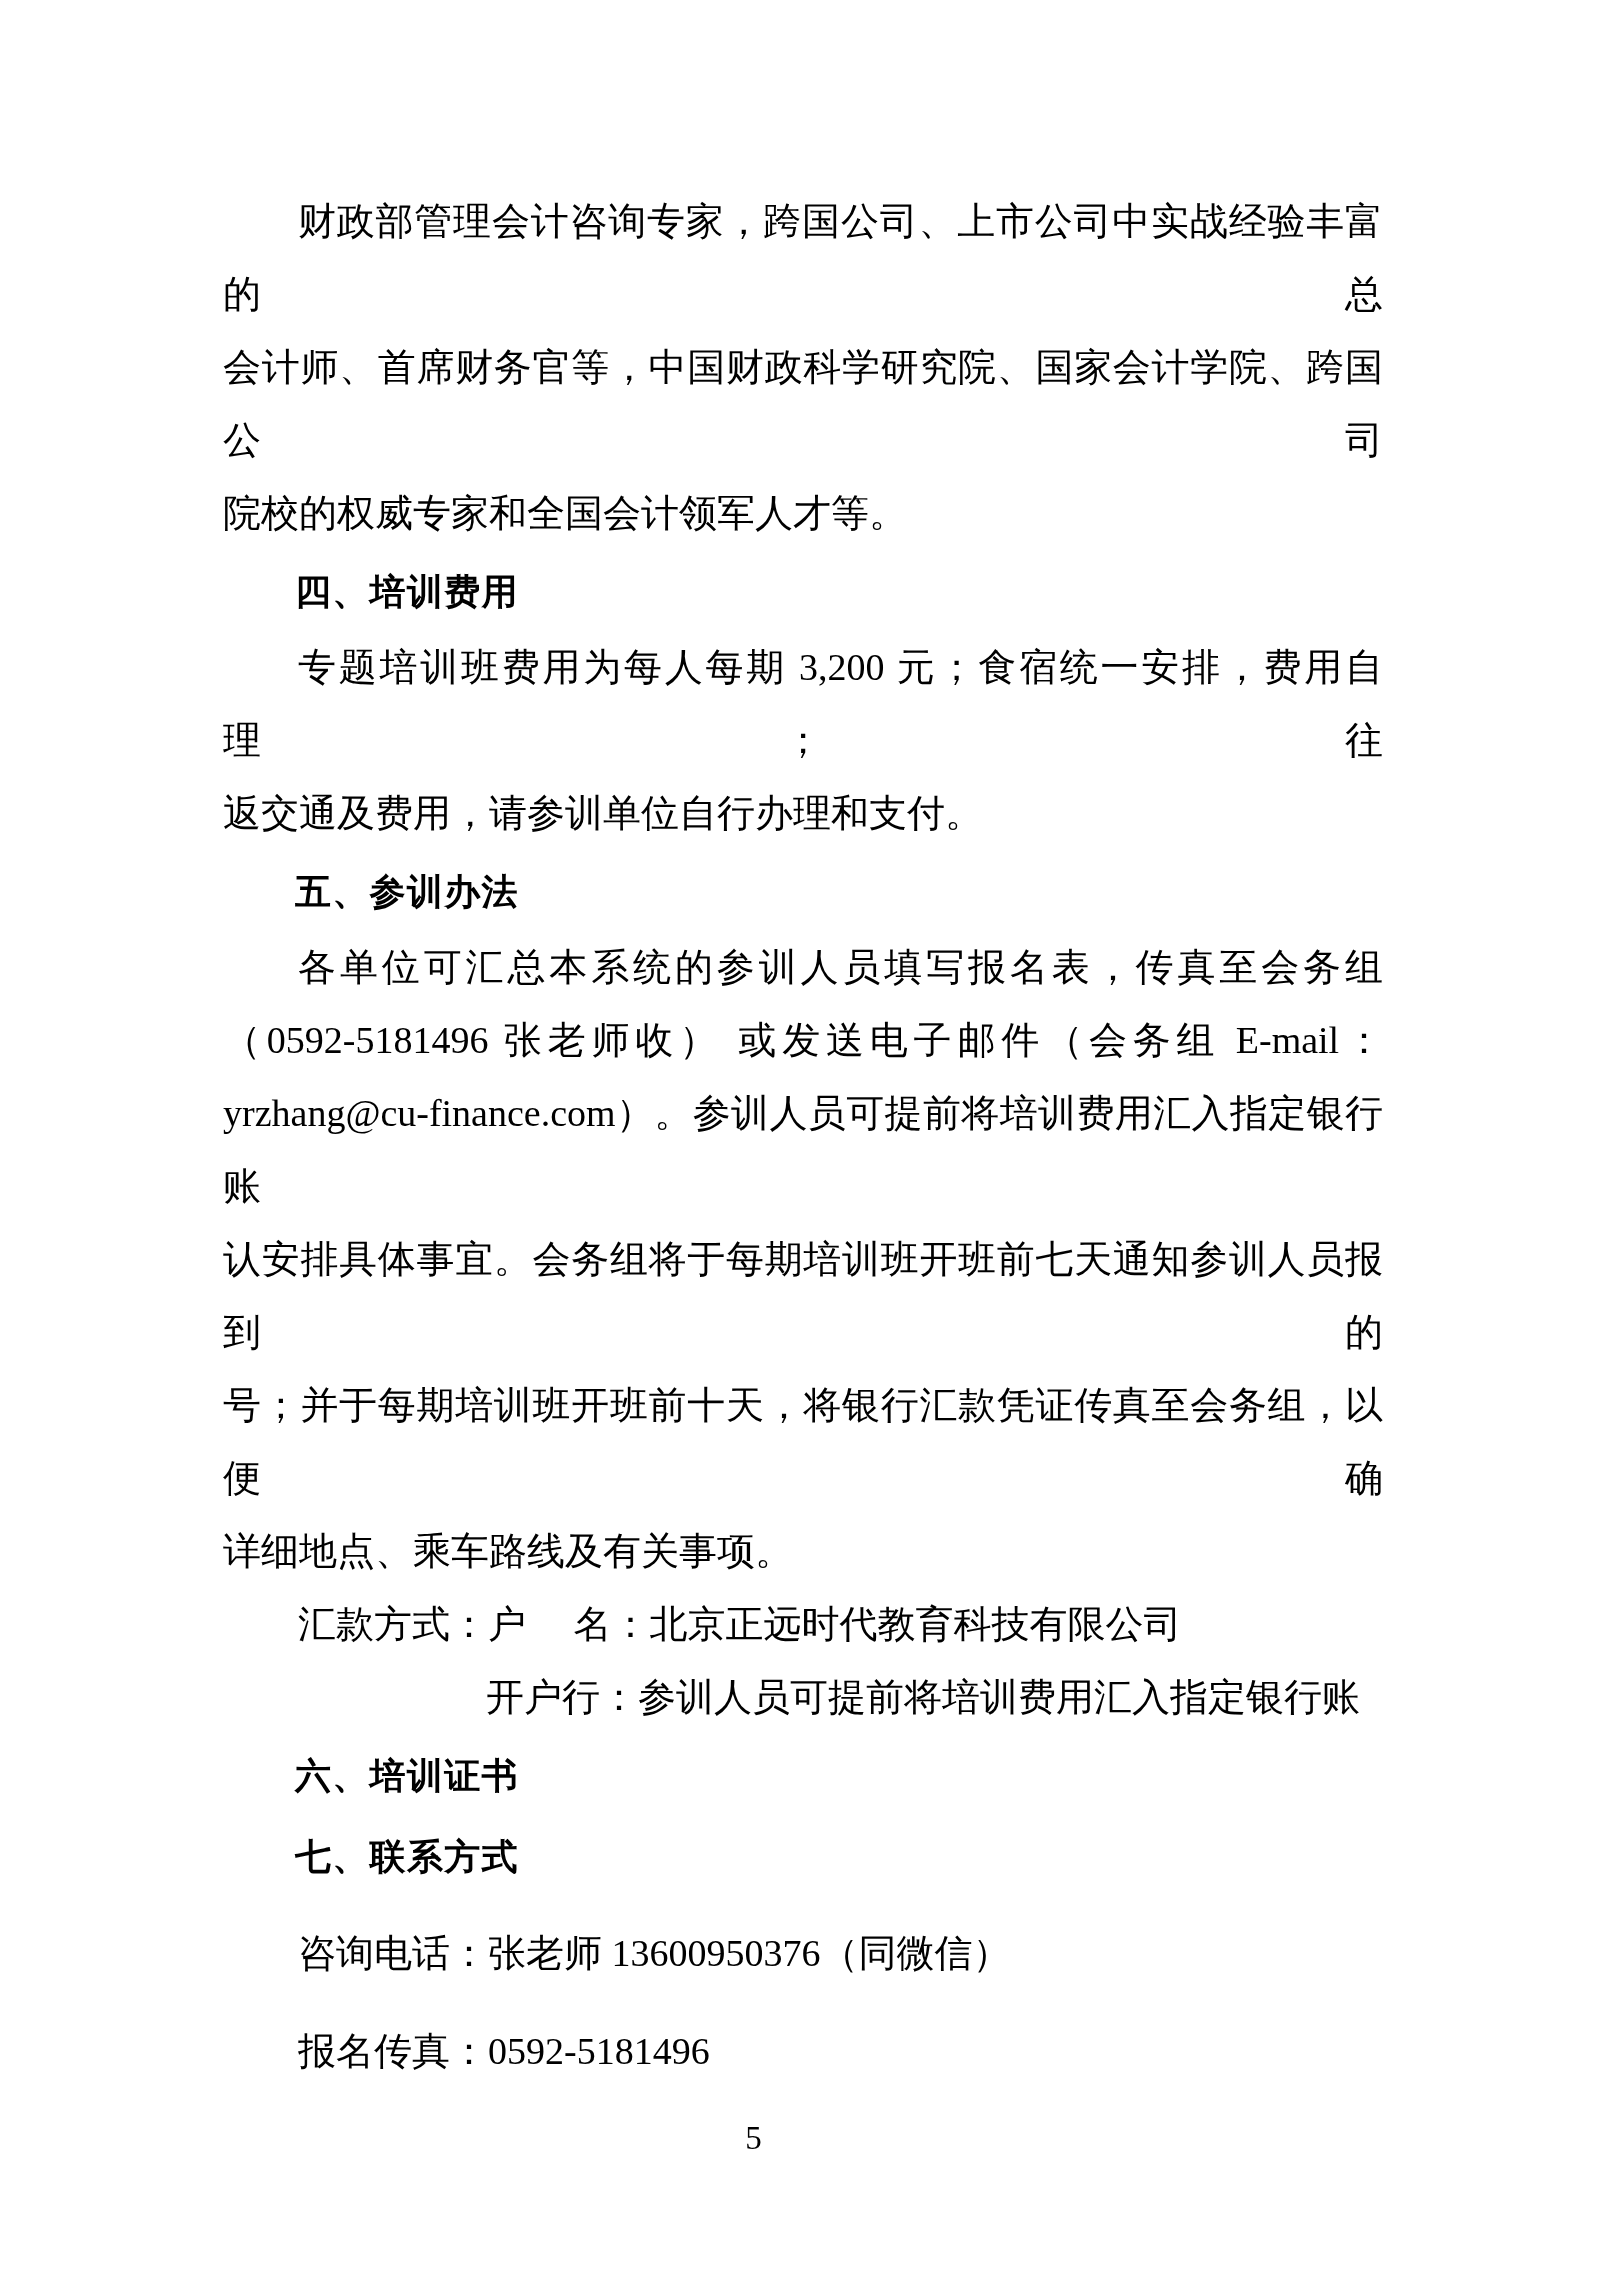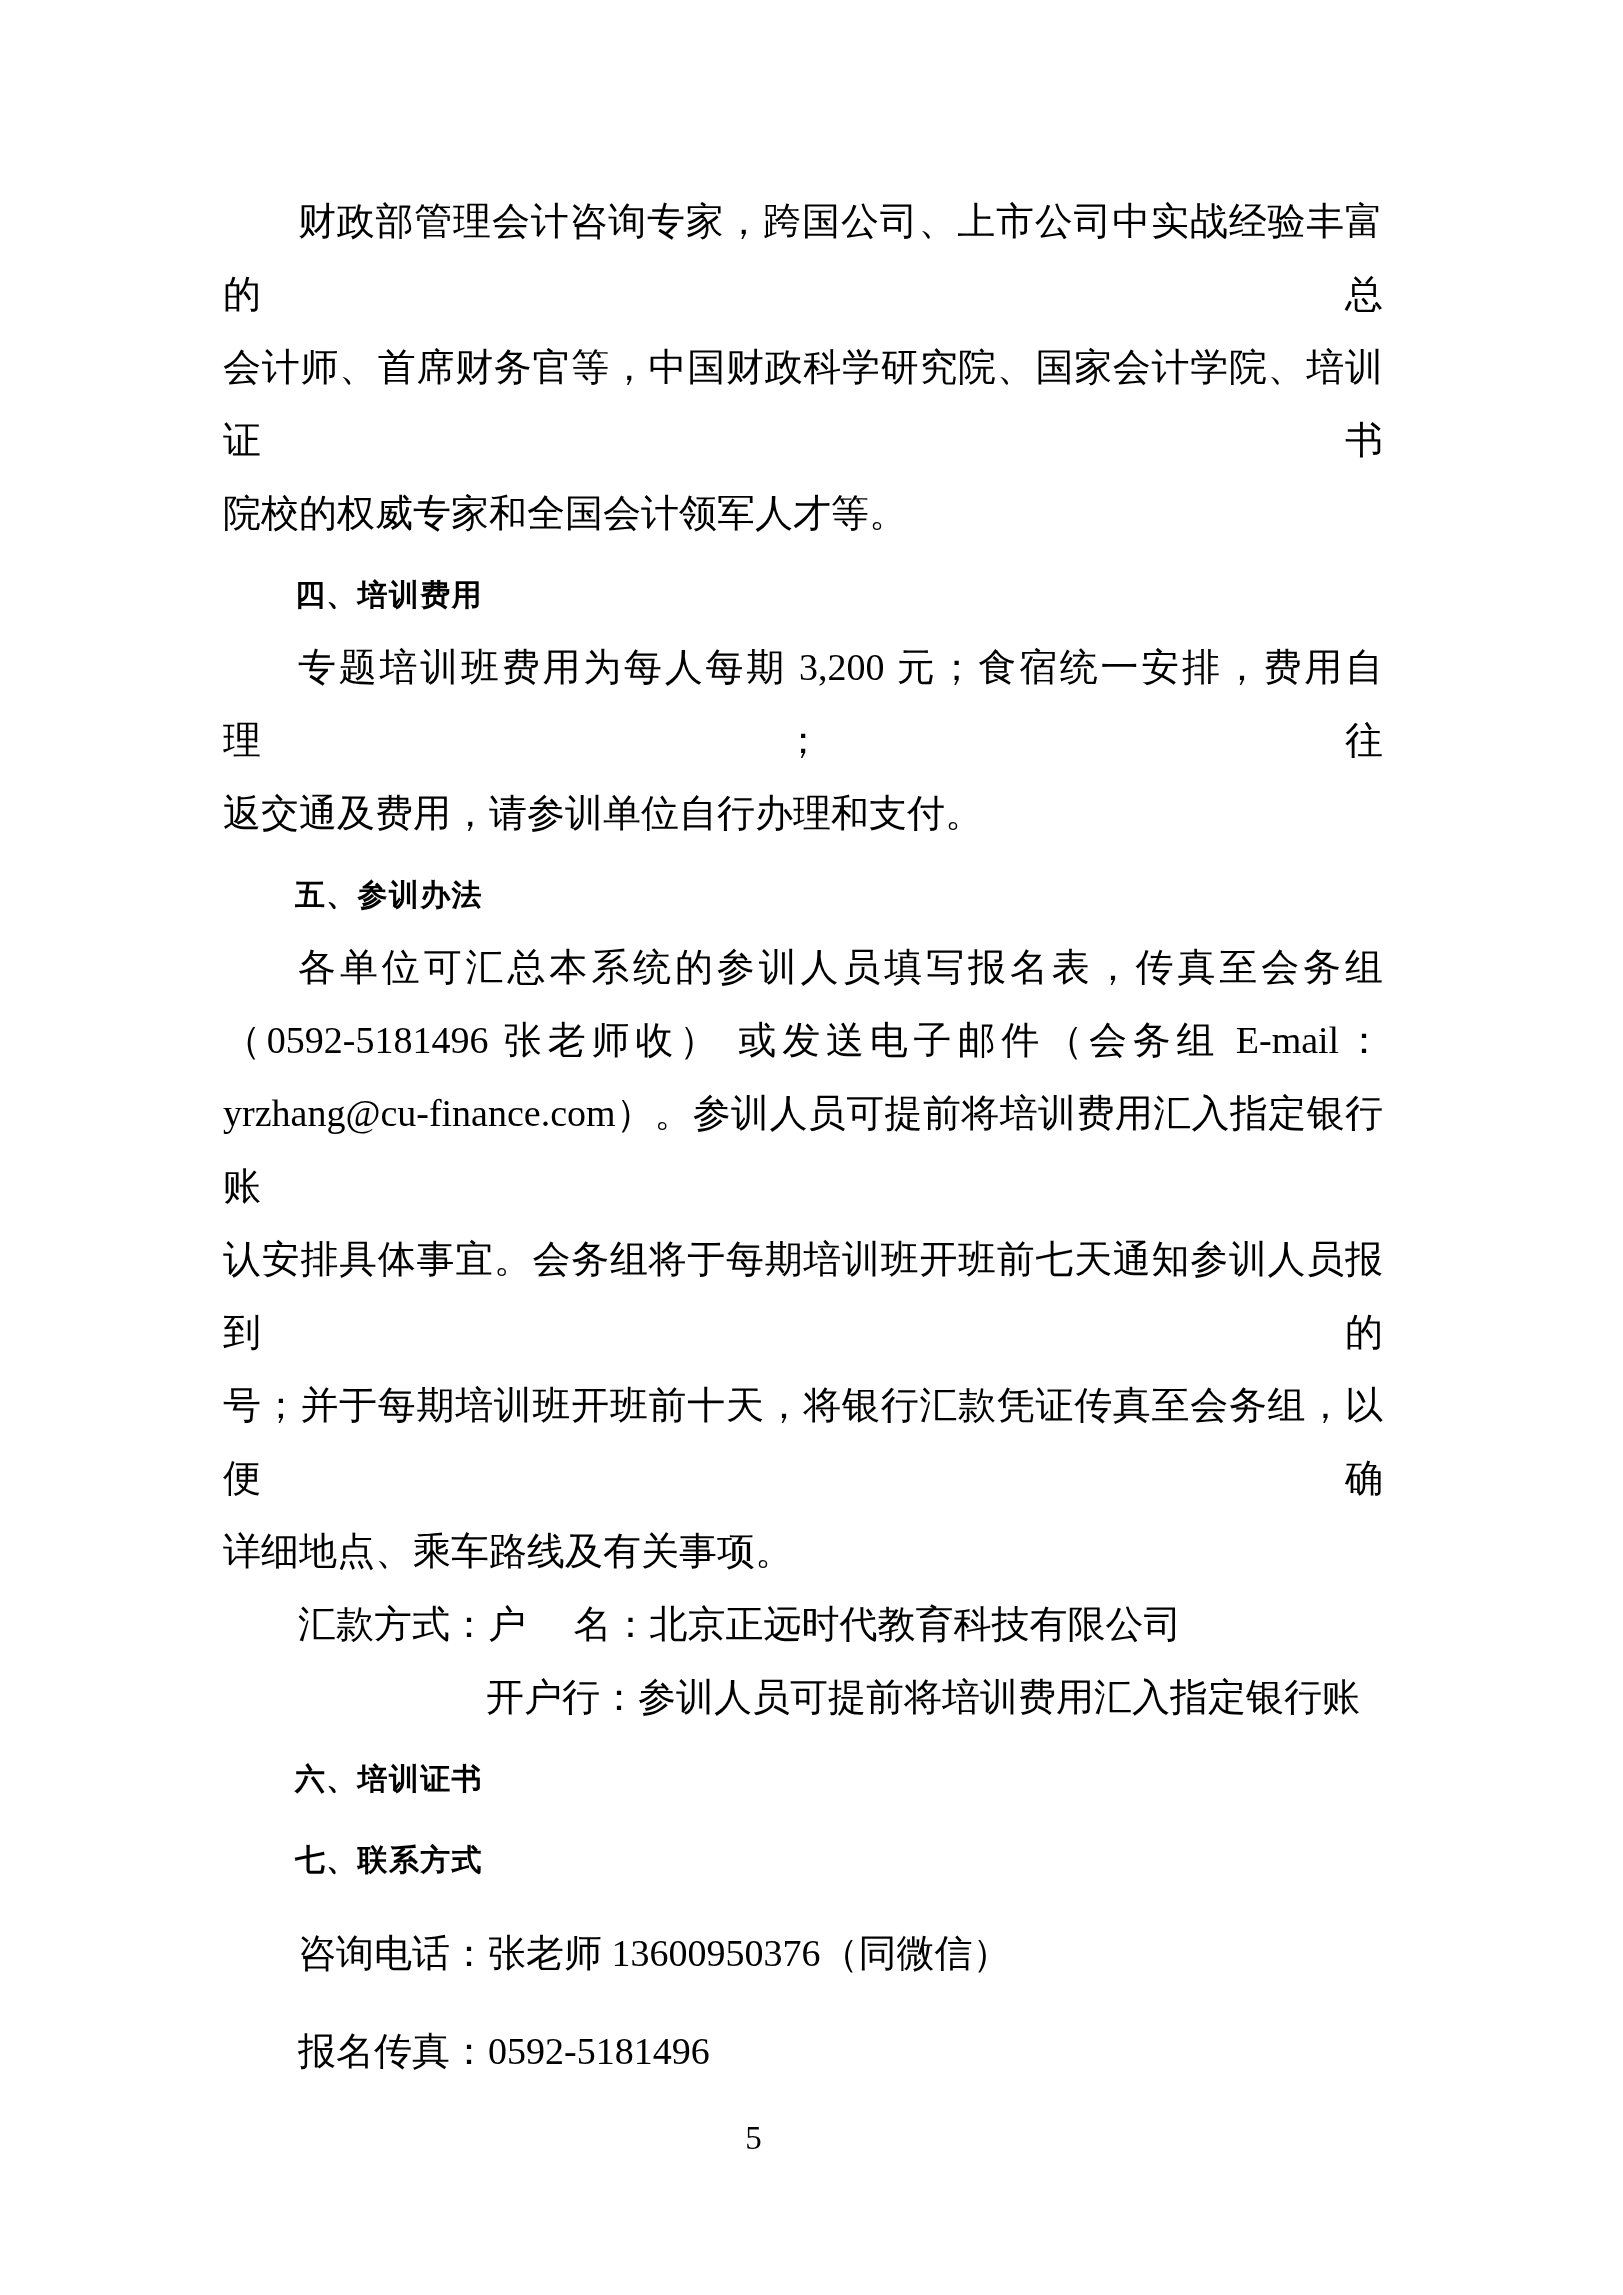--- a/index.html
+++ b/index.html
@@ -28,23 +28,23 @@
     text-align: justify;
     text-align-last: left;
   }
   .fill {
     text-align-last: justify;
   }
   .indent {
     text-indent: 75px;
   }
   .heading {
-    font-family: Liberation Sans, sans-serif;
+    font-family: Liberation Mono, monospace;
     font-weight: 700;
-    font-size: 30px;
+    font-size: 36px;
     line-height: 73px;
     text-indent: 72px;
     margin-top: 7.9px;
     letter-spacing: 1.3px;
   }
   .bold-label {
     font-family: "Liberation Sans", "DejaVu Sans", sans-serif;
     font-weight: 400;
   }
   .hang {
@@ -68,21 +68,21 @@
   }
 </style>
 </head>
 <body>
 
 <div class="page">
   <div class="content">
 
     <div>
       <div class="line fill indent">财政部管理会计咨询专家，跨国公司、上市公司中实战经验丰富的总</div>
-      <div class="line fill">会计师、首席财务官等，中国财政科学研究院、国家会计学院、培训证书</div>
+      <div class="line fill">会计师、首席财务官等，中国财政科学研究院、国家会计学院、跨国公司</div>
       <div class="line">院校的权威专家和全国会计领军人才等。</div>
     </div>
 
     <div class="heading">四、培训费用</div>
 
     <div>
       <div class="line fill indent">专题培训班费用为每人每期 3,200 元；食宿统一安排，费用自理；往</div>
       <div class="line">返交通及费用，请参训单位自行办理和支付。</div>
     </div>
 

